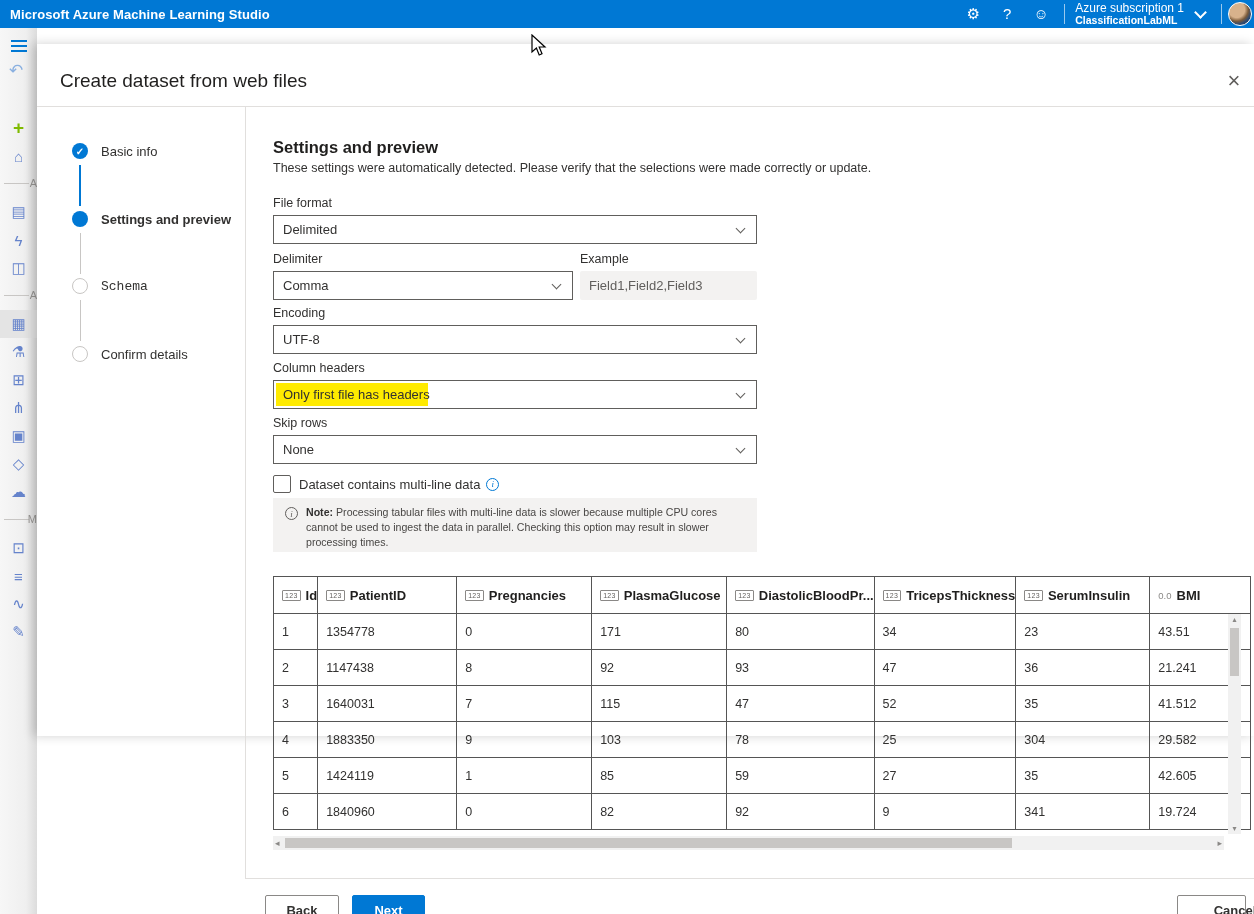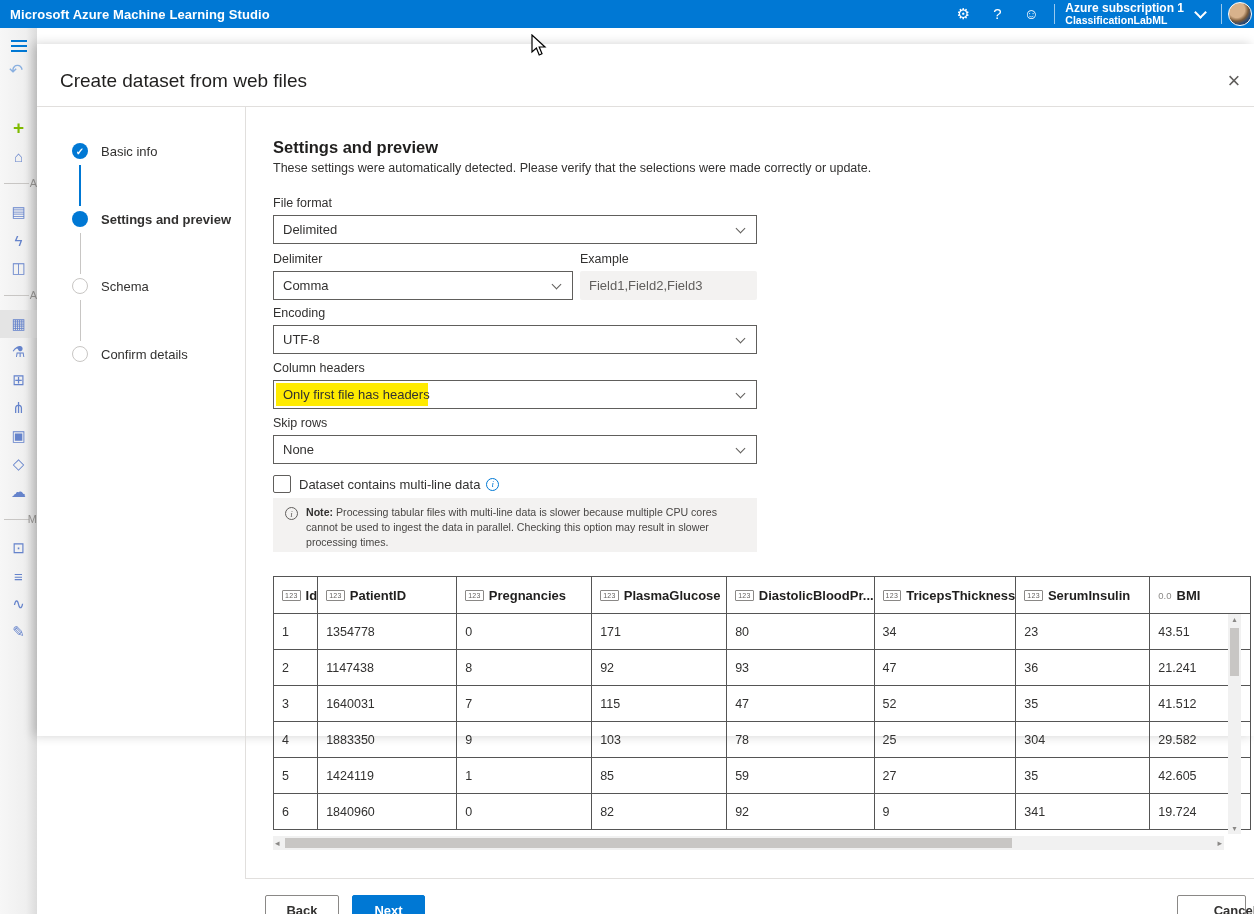--- a/index.html
+++ b/index.html
@@ -6,21 +6,21 @@
   body { font-family:"Liberation Sans", sans-serif; background:#fff; }
   #app { position:relative; width:1254px; height:914px; overflow:hidden; background:#fff; }
 
   
   .topbar { position:absolute; top:0; left:0; width:1254px; height:28px; background:#0078d4; color:#fff; display:flex; align-items:center; z-index:5; }
   .topbar-title { font-size:13px; font-weight:bold; padding-left:10px; letter-spacing:.1px; }
   .topbar-right { position:absolute; right:0; top:0; height:28px; display:flex; align-items:center; }
   .tb-icon { width:34px; text-align:center; font-size:15px; color:#fff; cursor:default; line-height:28px; }
   .tb-sep { width:1px; height:20px; background:rgba(255,255,255,.6); margin:0 6px; }
   .tb-sub { text-align:left; line-height:1.05; padding:0 4px; }
-  .tb-sub .l1 { font-size:12px; font-weight:bold; }
+  .tb-sub .l1 { font-size:12px; font-weight:normal; }
   .tb-sub .l2 { font-size:10.5px; font-weight:bold; }
   .tb-chev { width:9px; height:9px; border-right:2px solid #fff; border-bottom:2px solid #fff; transform:rotate(45deg); margin:0 10px 4px 8px; }
   .avatar { width:24px; height:24px; border-radius:50%; margin-right:2px; background:radial-gradient(circle at 35% 30%, #d8b28c 0 38%, #7a5a3a 55%, #2e4a72 70%, #1c3350 100%); border:1px solid #fff; }
 
   
   .sidebar { position:absolute; top:28px; left:0; width:37px; height:886px; background:linear-gradient(90deg,#f7f7f7 0%,#efefef 70%,#dcdcdc 100%); z-index:1; overflow:hidden; }
   .burger { position:absolute; top:12px; left:11px; width:16px; height:12px; border-top:2px solid #0078d4; border-bottom:2px solid #0078d4; cursor:pointer; }
   .burger::after { content:""; position:absolute; left:0; right:0; top:3px; height:2px; background:#0078d4; }
   .undo-ic { position:absolute; top:32px; left:9px; font-size:17px; color:#8ab0e0; cursor:pointer; }
   .sb-list { position:absolute; top:86px; left:0; width:37px; }
@@ -160,21 +160,21 @@
     <div class="step" style="top:99px;">
       <span class="dot complete">✓</span>
       <span class="lbl">Basic info</span>
     </div>
     <div class="conn blue" style="top:121px;height:41px;"></div>
     <div class="step" style="top:167px;">
       <span class="dot current"></span>
       <span class="lbl bold">Settings and preview</span>
     </div>
     <div class="conn gray" style="top:189px;height:41px;"></div>
-    <div class="step" style="top:234px;">
+    <div class="step" style="top:234px;font-family:Liberation Mono, monospace;">
       <span class="dot upcoming"></span>
       <span class="lbl">Schema</span>
     </div>
     <div class="conn gray" style="top:256px;height:41px;"></div>
     <div class="step" style="top:302px;">
       <span class="dot upcoming"></span>
       <span class="lbl">Confirm details</span>
     </div>
 
     <div class="main-h2">Settings and preview</div>

